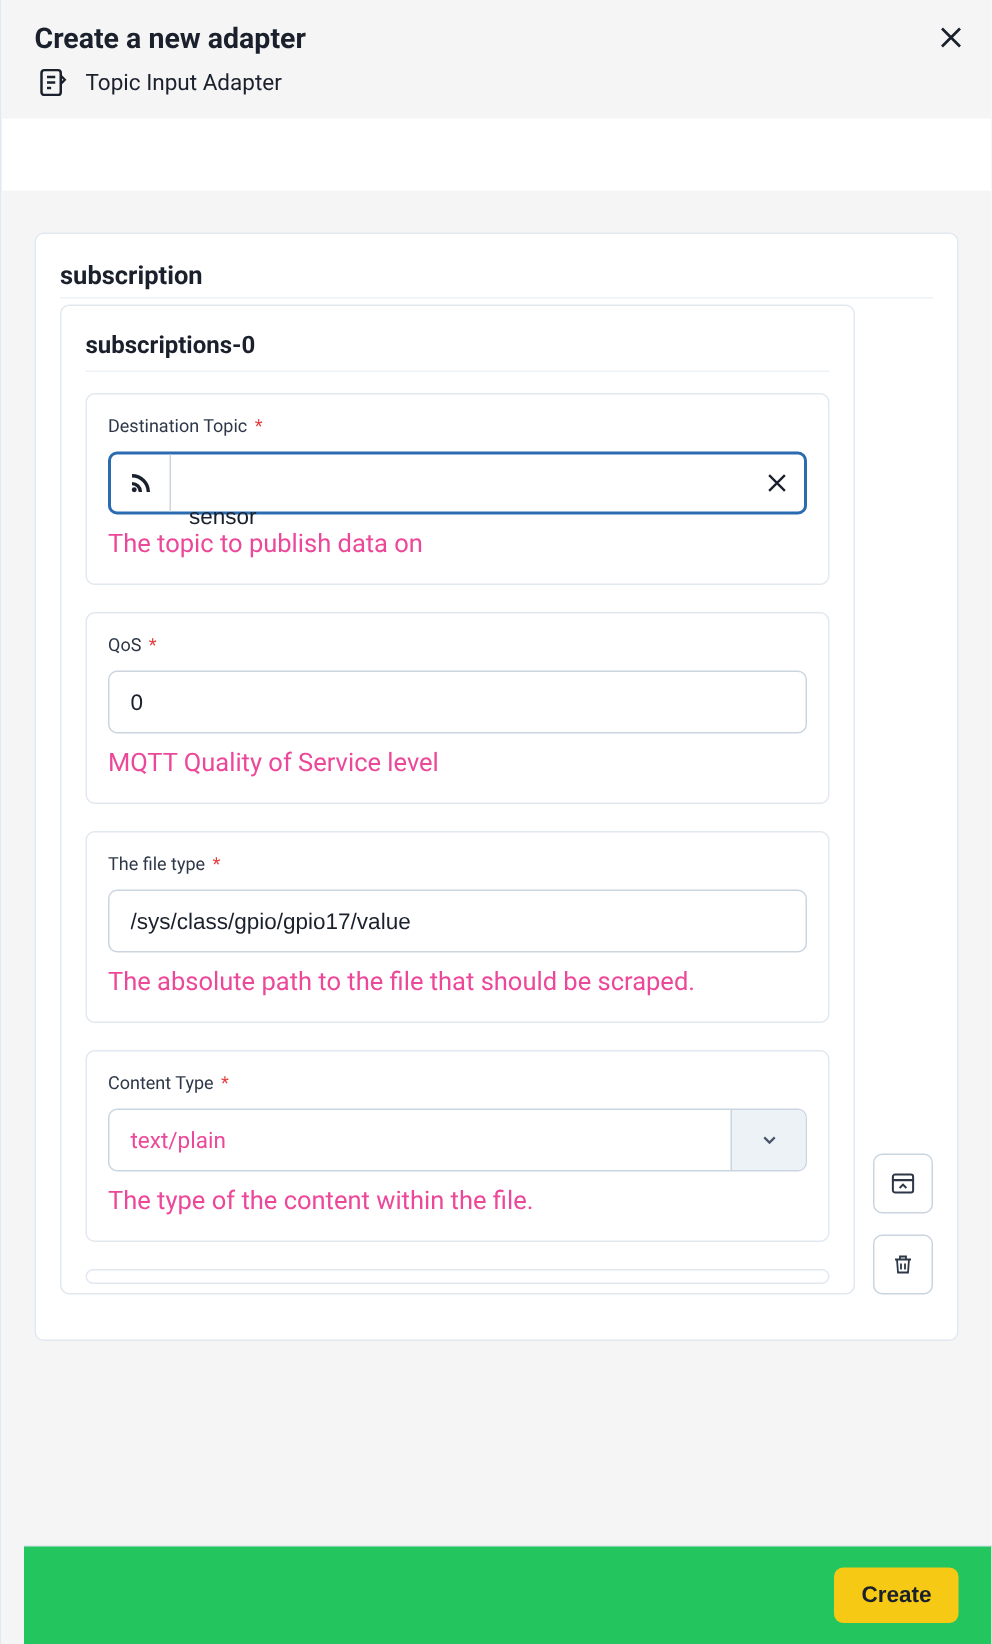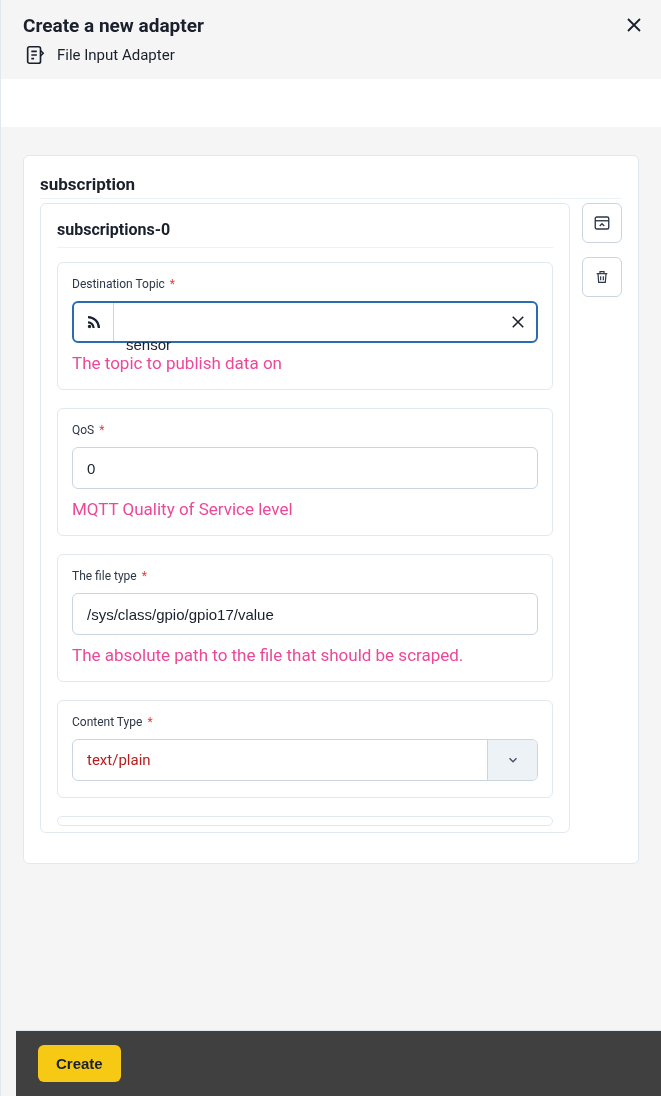--- a/index.html
+++ b/index.html
@@ -93,21 +93,21 @@
     border-bottom: 1px solid #edf2f7;
   }
   .section-desc {
     font-size: 15px;
     color: #2d3748;
     margin-top: 14px;
     margin-bottom: 20px;
   }
   .item-row {
     display: flex;
-    align-items: flex-start;
+    align-items: flex-end;
     gap: 12px;
   }
   .sub-card {
     flex: 1;
     background: #fff;
     border: 1px solid #e2e8f0;
     border-radius: 6px;
     padding: 16px 16px 6px 16px;
   }
   .sub-card-title {
@@ -205,35 +205,35 @@
     border-radius:6px;
     overflow:hidden;
     background:#fff;
   }
   .select-wrap .select-value {
     flex:1;
     display:flex;
     align-items:center;
     padding:0 14px;
     font-size:15px;
-    color:#b91c1c;
+    color:#ec4899;
   }
   .select-wrap .select-arrow {
     width:50px;
     background:#edf2f7;
     border-left:1px solid #cbd5e0;
     display:flex; align-items:center; justify-content:center;
     cursor:pointer;
   }
   .footer {
     border-top: 1px solid #e2e8f0;
-    background:#404040;
+    background:#22c55e;
     padding: 14px 22px;
     display:flex;
-    justify-content:flex-start;
+    justify-content:flex-end;
     position:absolute;
     bottom:0; left:16px; right:0;
   }
   .create-btn {
     background:#f6c915;
     color:#1a202c;
     font-weight:600;
     font-size:15px;
     border:none;
     border-radius:6px;
@@ -252,21 +252,21 @@
   <div class="header">
     <h1>Create a new adapter</h1>
     <div class="subtitle-row">
       <span class="doc-icon">
         <svg width="22" height="22" viewBox="0 0 24 24" fill="none" stroke="#1a202c" stroke-width="1.8">
           <rect x="4" y="3" width="14" height="18" rx="2"></rect>
           <path d="M8 8h6M8 12h6M8 16h3"></path>
           <path d="M18 7l3 3-3 3" stroke-width="1.6"></path>
         </svg>
       </span>
-      <span class="subtitle-text">File Input Adapter</span>
+      <span class="subtitle-text">Topic Input Adapter</span>
     </div>
     <div class="close-btn">
       <svg width="16" height="16" viewBox="0 0 16 16" stroke="#1a202c" stroke-width="1.8">
         <path d="M2 2l12 12M14 2L2 14"></path>
       </svg>
     </div>
   </div>
 
 
   <div class="content">
@@ -324,20 +324,21 @@
               <span class="req">*</span>
             </div>
             <div class="select-wrap">
               <div class="select-value">text/plain</div>
               <div class="select-arrow">
                 <svg width="14" height="14" viewBox="0 0 24 24" fill="none" stroke="#4a5568" stroke-width="2.5">
                   <path d="M6 9l6 6 6-6"></path>
                 </svg>
               </div>
             </div>
+            <div class="field-help">The type of the content within the file.</div>
           </div>
 
           <div class="field-card" style="height:10px; padding:0; margin-bottom:0;"></div>
 
         </div>
 
         <div class="side-actions">
           <button class="icon-btn">
             <svg width="18" height="18" viewBox="0 0 24 24" fill="none" stroke="#2d3748" stroke-width="1.8">
               <rect x="3" y="4" width="18" height="16" rx="2"></rect>

